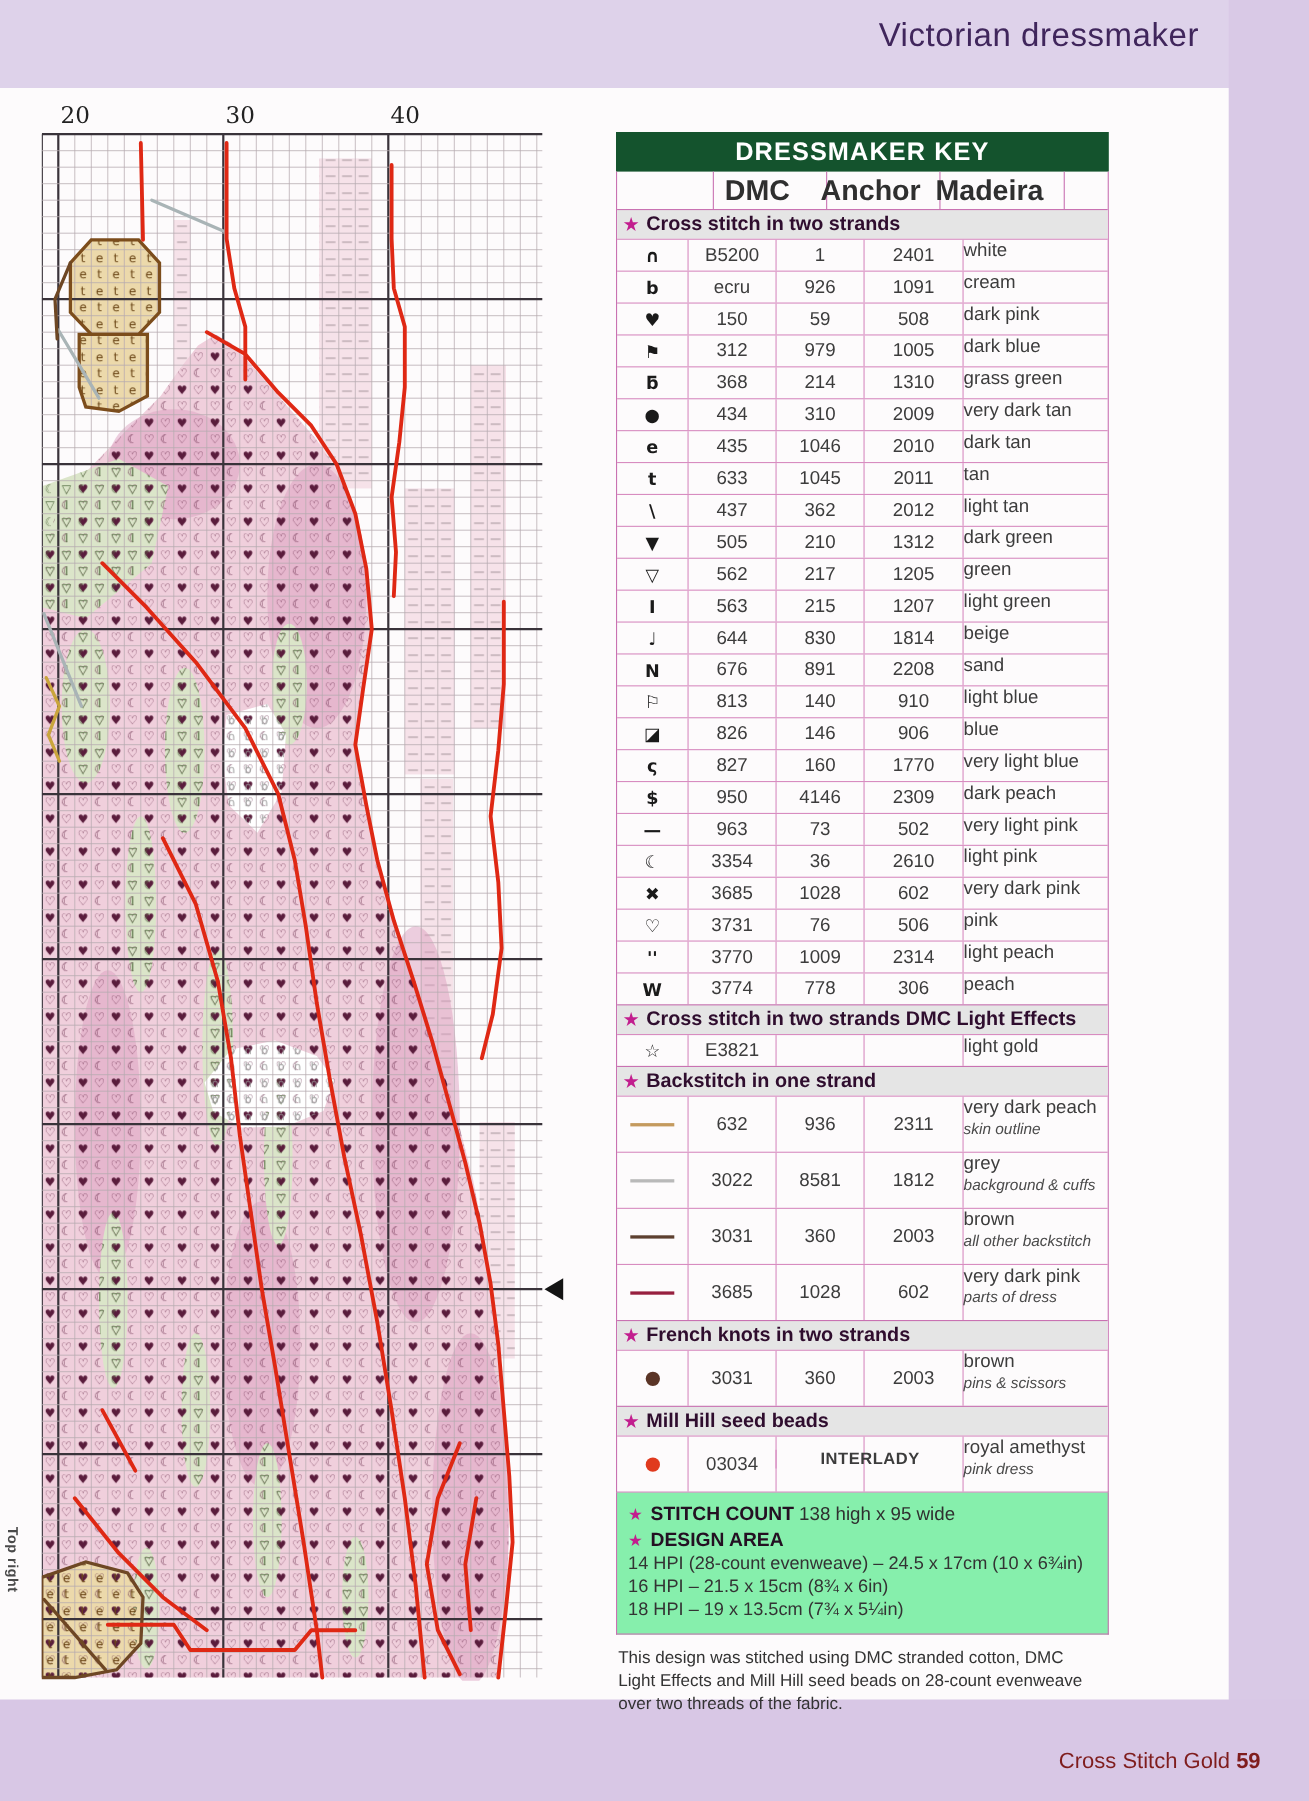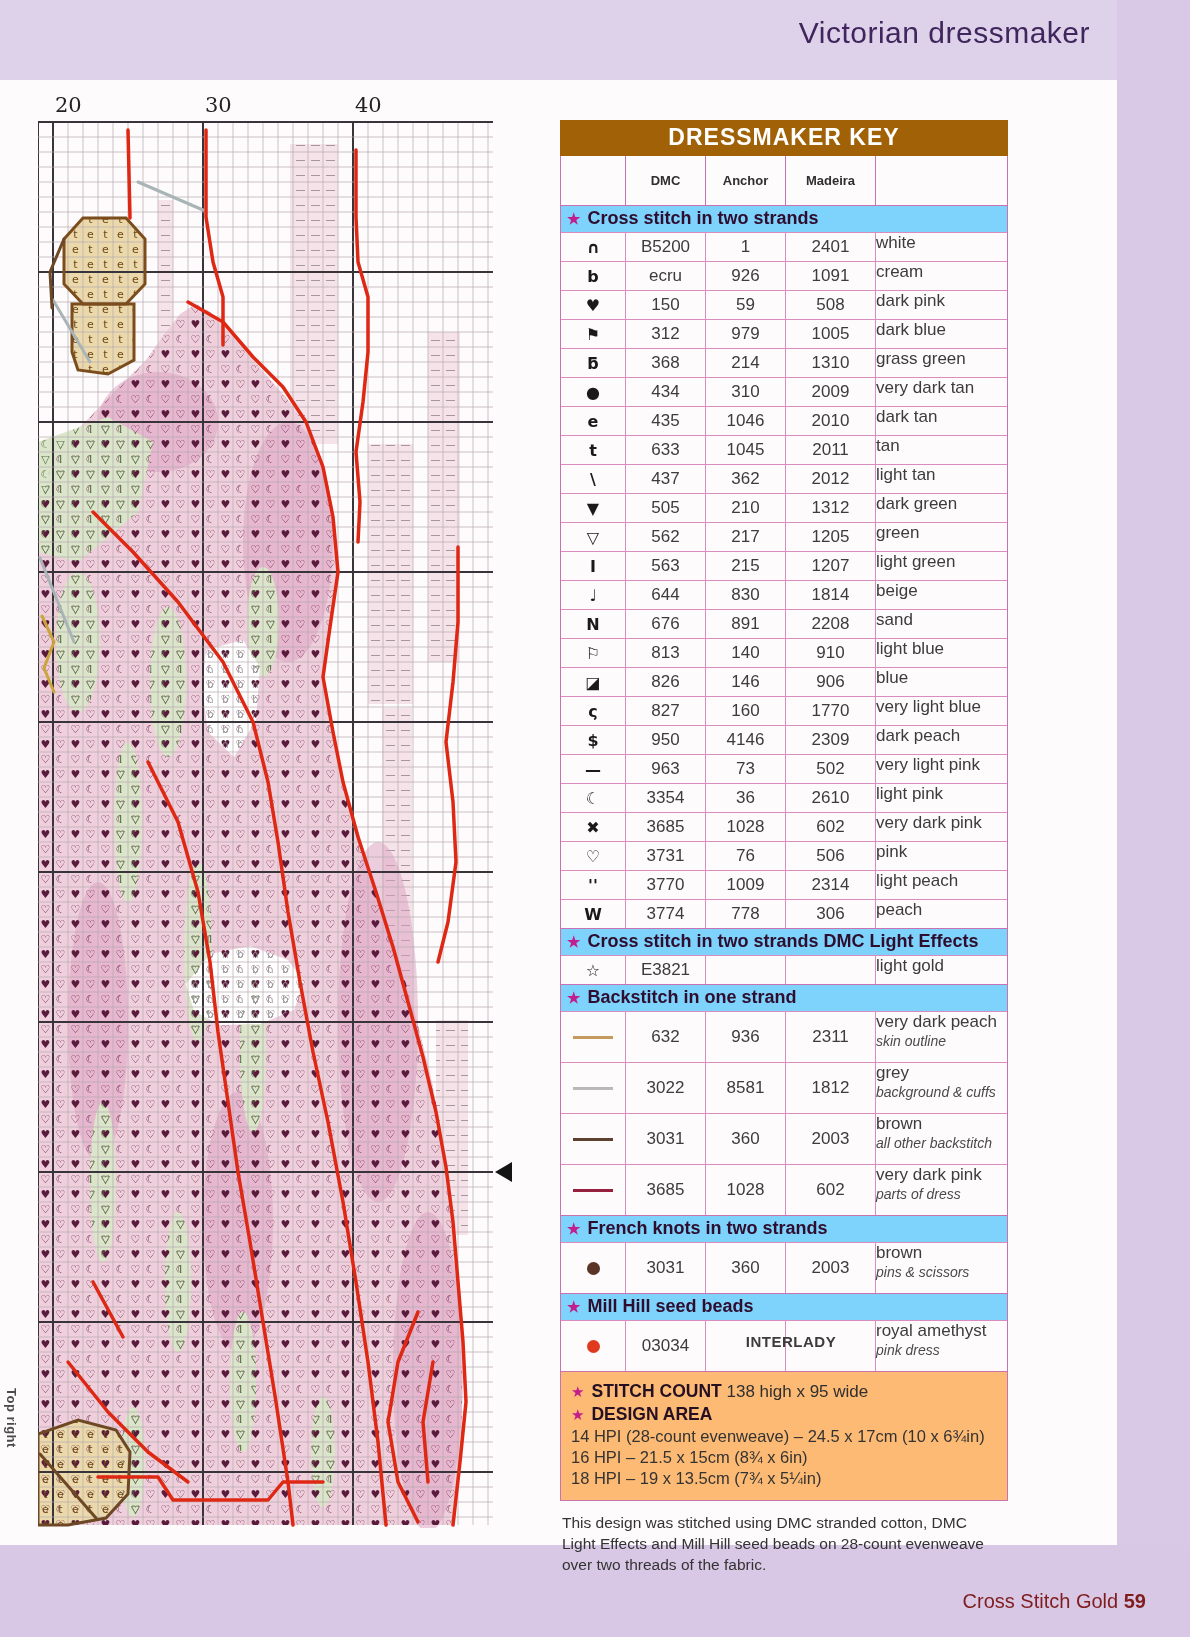--- a/index.html
+++ b/index.html
@@ -10,42 +10,42 @@
   #band-top{left:0;top:0;width:1190px;height:80px;background:#ded2ea;}
   #band-right{left:1117px;top:0;width:73px;height:1637px;}
   #band-bottom{left:0;top:1545px;width:1190px;height:92px;background:#d8c7e5;}
   #page-title{position:absolute;top:16px;right:100px;font-size:30px;color:#40265c;letter-spacing:.5px;}
   #page-footer{position:absolute;top:1590px;right:44px;font-size:20px;color:#7f1d1d;}
   #side-label{position:absolute;left:4px;top:1388px;writing-mode:vertical-rl;font-weight:bold;
               font-size:13px;color:#4a4a4a;letter-spacing:.5px;}
   #chart{position:absolute;left:38px;top:88px;width:478px;height:1440px;}
   
   #key{position:absolute;left:560px;top:120px;width:448px;box-sizing:border-box;font-size:17px;}
-  .k-title{background:#a16207;color:#fff;font-weight:bold;font-size:23px;text-align:center;
+  .k-title{background:#14532d;color:#fff;font-weight:bold;font-size:23px;text-align:center;
            letter-spacing:1px;padding:4px 0 5px;}
   .k-table{border:1px solid #c972b2;border-top:none;}
   .k-cols,.k-row{display:grid;grid-template-columns:64px 80px 80px 90px 1fr;align-items:center;}
-  .k-cols{height:49px;font-weight:bold;font-size:13px;}
+  .k-cols{height:34px;font-weight:bold;font-size:26px;gap:23px;}
   .k-cols>div{text-align:center;border-left:1px solid #c972b2;height:100%;display:flex;align-items:center;justify-content:center;}
   .k-cols>div:first-child{border-left:none;}
-  .k-bar{background:#7dd3fc;color:#2f0d2e;font-weight:bold;font-size:18px;padding:2px 6px 3px;border-top:1px solid #c972b2;}
+  .k-bar{background:#e5e5e5;color:#2f0d2e;font-weight:bold;font-size:18px;padding:2px 6px 3px;border-top:1px solid #c972b2;}
   .star{color:#c21e8e;font-size:15px;margin-right:7px;}
   .k-row{border-top:1px solid #d88cc0;min-height:28px;}
   .k-row>div{text-align:center;border-left:1px solid #d88cc0;align-self:stretch;
              display:flex;align-items:center;justify-content:center;color:#3c3c3c;}
   .k-row>div:first-child{border-left:none;}
   .k-row .name{justify-content:flex-start;text-align:left;flex-direction:column;align-items:flex-start;}
   .k-row .sym{font-size:16px;color:#1a1a1a;font-weight:bold;font-family:"DejaVu Sans",sans-serif;}
   .k-row.tall{min-height:50px;position:relative;}
   .note{font-style:italic;font-size:14px;color:#4a4a4a;margin-top:1px;text-align:center;}
   .swatch{width:40px;height:0;border-top-style:solid;border-top-width:3px;display:inline-block;}
   .dot{width:13px;height:13px;border-radius:50%;display:inline-block;}
   .wmark{position:absolute;left:144px;top:12px;width:170px;text-align:center;color:#e8038d;
          font-weight:bold;font-size:15px;letter-spacing:.5px;}
-  .k-stitch{background:#fdba74;border:1px solid #c972b2;border-top:none;padding:7px 10px 10px;color:#2f2f2f;}
+  .k-stitch{background:#86efac;border:1px solid #c972b2;border-top:none;padding:7px 10px 10px;color:#2f2f2f;}
   .k-stitch .hl{font-weight:bold;color:#241022;font-size:17.5px;}
   .k-stitch div{margin:2px 0;}
   .da-line{margin-left:22px;font-size:16.5px;color:#333;}
   .k-foot{padding:12px 6px 0 2px;font-size:15.5px;line-height:1.35;color:#333;width:430px;}
 </style>
 </head>
 <body>
 
 <div id="band-top" class="band" data-interactable="false"></div>
 <div id="band-right" class="band" data-interactable="false"></div>

